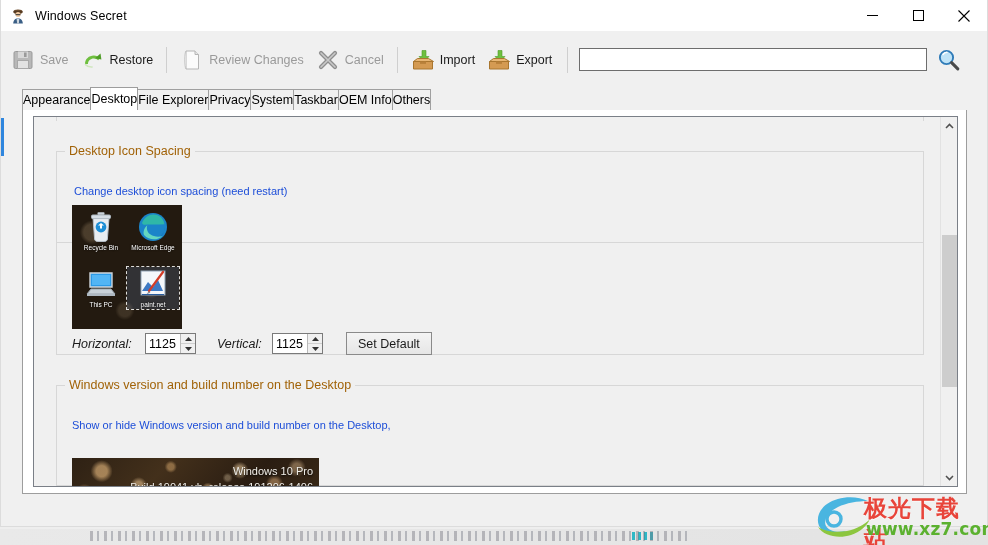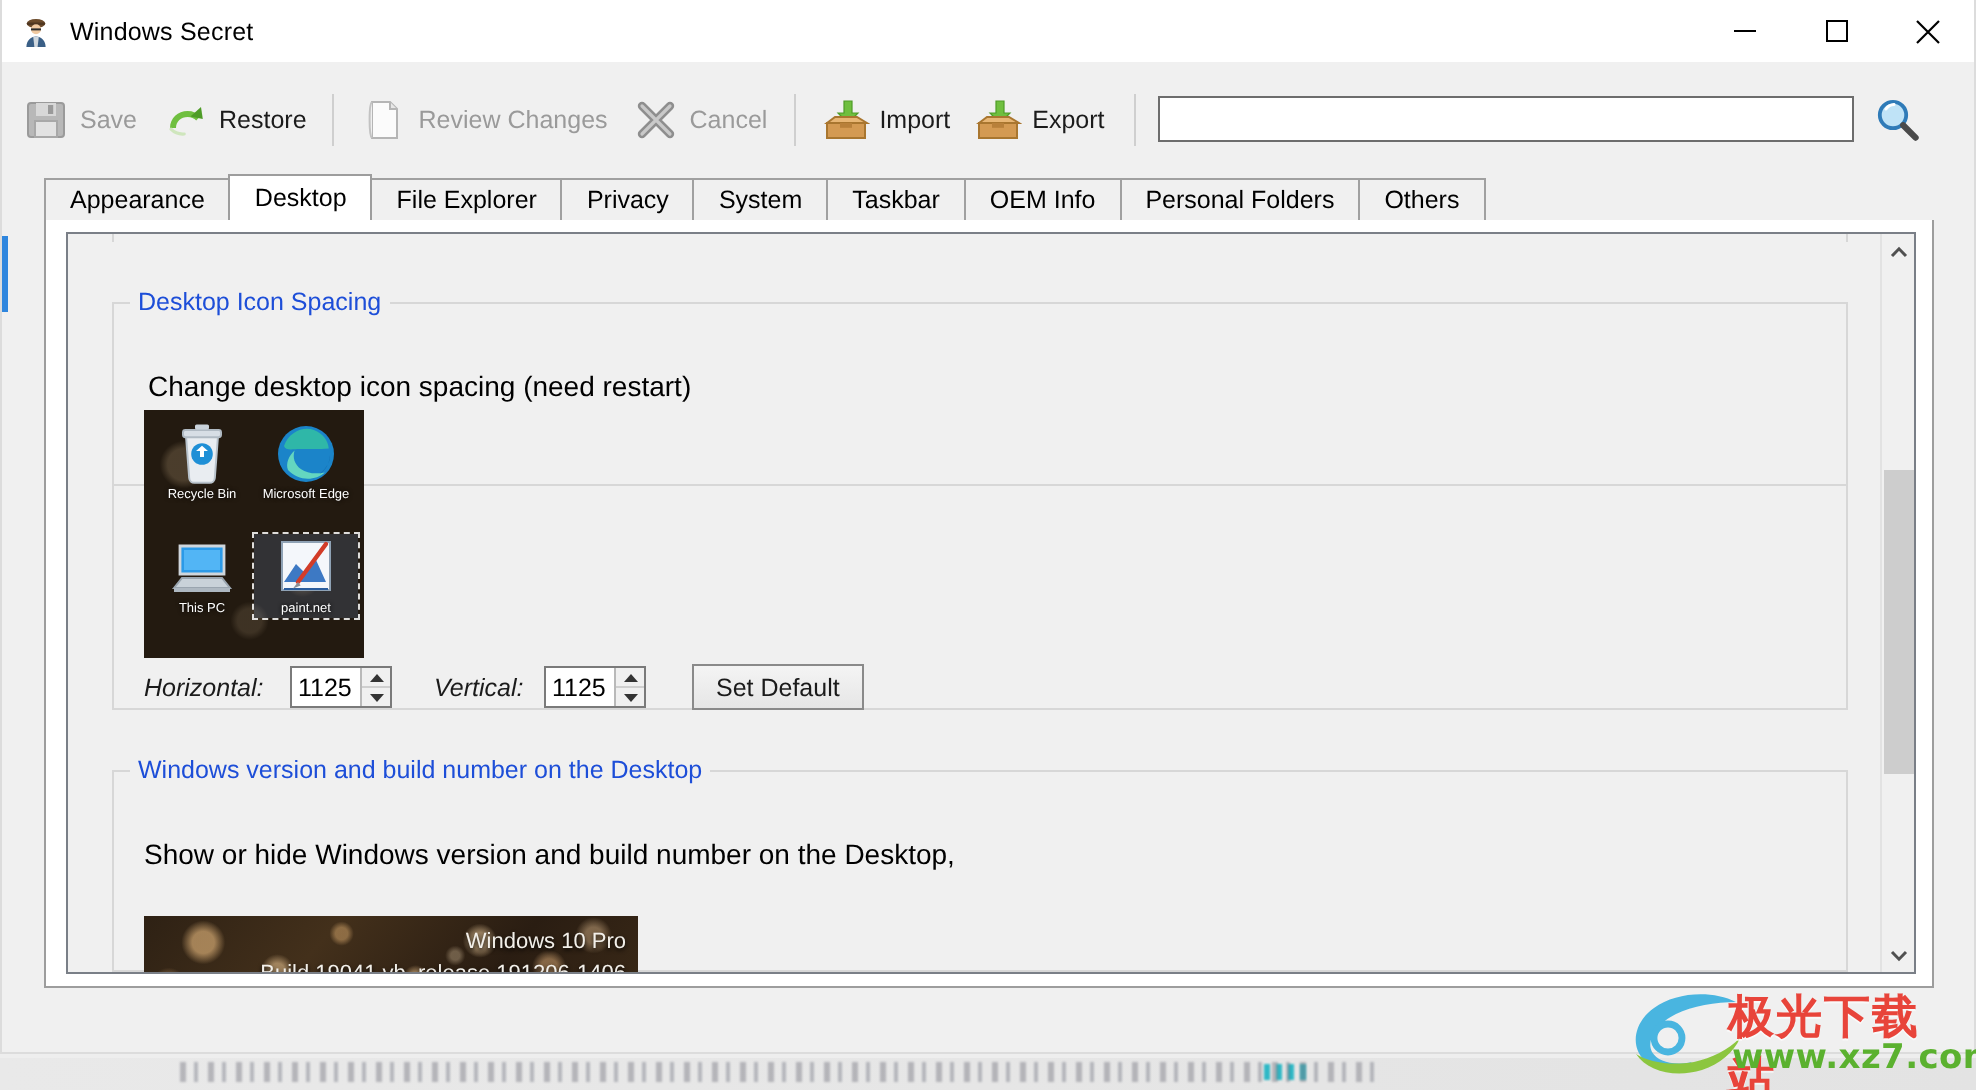--- a/index.html
+++ b/index.html
@@ -112,21 +112,21 @@
   
   .tabstrip {
     position: relative;
     height: 22px;
     margin-left: 21px;
     display: flex; align-items: flex-end;
     font-size: 12.5px;
   }
   .tab {
     height: 21px;
-    padding: 0 12px;
+    padding: 0 0;
     display: flex; align-items: center;
     background: #f0f0f0;
     border: 1px solid #a0a0a0;
     border-bottom: none;
     margin-right: -1px;
     color: #000;
     position: relative;
   }
   .tab.active {
     background: #ffffff;
@@ -173,27 +173,27 @@
     position: absolute;
     border: 1px solid #d7d7d7;
     background: transparent;
   }
   .group-legend {
     position: absolute;
     top: -8px; left: 9px;
     background: #f0f0f0;
     padding: 0 4px;
     font-size: 12.5px;
+    color: #a16207;
+    white-space: nowrap;
+  }
+  .gtext {
+    position: absolute;
+    font-size: 11px;
     color: #1d4ed8;
-    white-space: nowrap;
-  }
-  .gtext {
-    position: absolute;
-    font-size: 14px;
-    color: #000000;
     white-space: nowrap;
   }
 
   
   .deskprev {
     position: absolute;
     background:
       radial-gradient(circle at 18% 22%, rgba(255,220,170,.18) 0 6%, rgba(0,0,0,0) 9%),
       radial-gradient(circle at 72% 68%, rgba(255,210,150,.14) 0 5%, rgba(0,0,0,0) 8%),
       radial-gradient(circle at 48% 85%, rgba(255,225,180,.12) 0 5%, rgba(0,0,0,0) 8%),
@@ -464,23 +464,20 @@
       <div class="tab">
           <span>System</span>
         </div>
       <div class="tab">
           <span>Taskbar</span>
         </div>
       <div class="tab">
           <span>OEM Info</span>
         </div>
       <div class="tab">
-          <span>Personal Folders</span>
-        </div>
-      <div class="tab">
           <span>Others</span>
         </div>
     </div>
 
     <div class="tabpage">
       <div class="tabpage-inner">
 
         <div class="scrollcontent">
 
           <div class="group-cut"></div>

